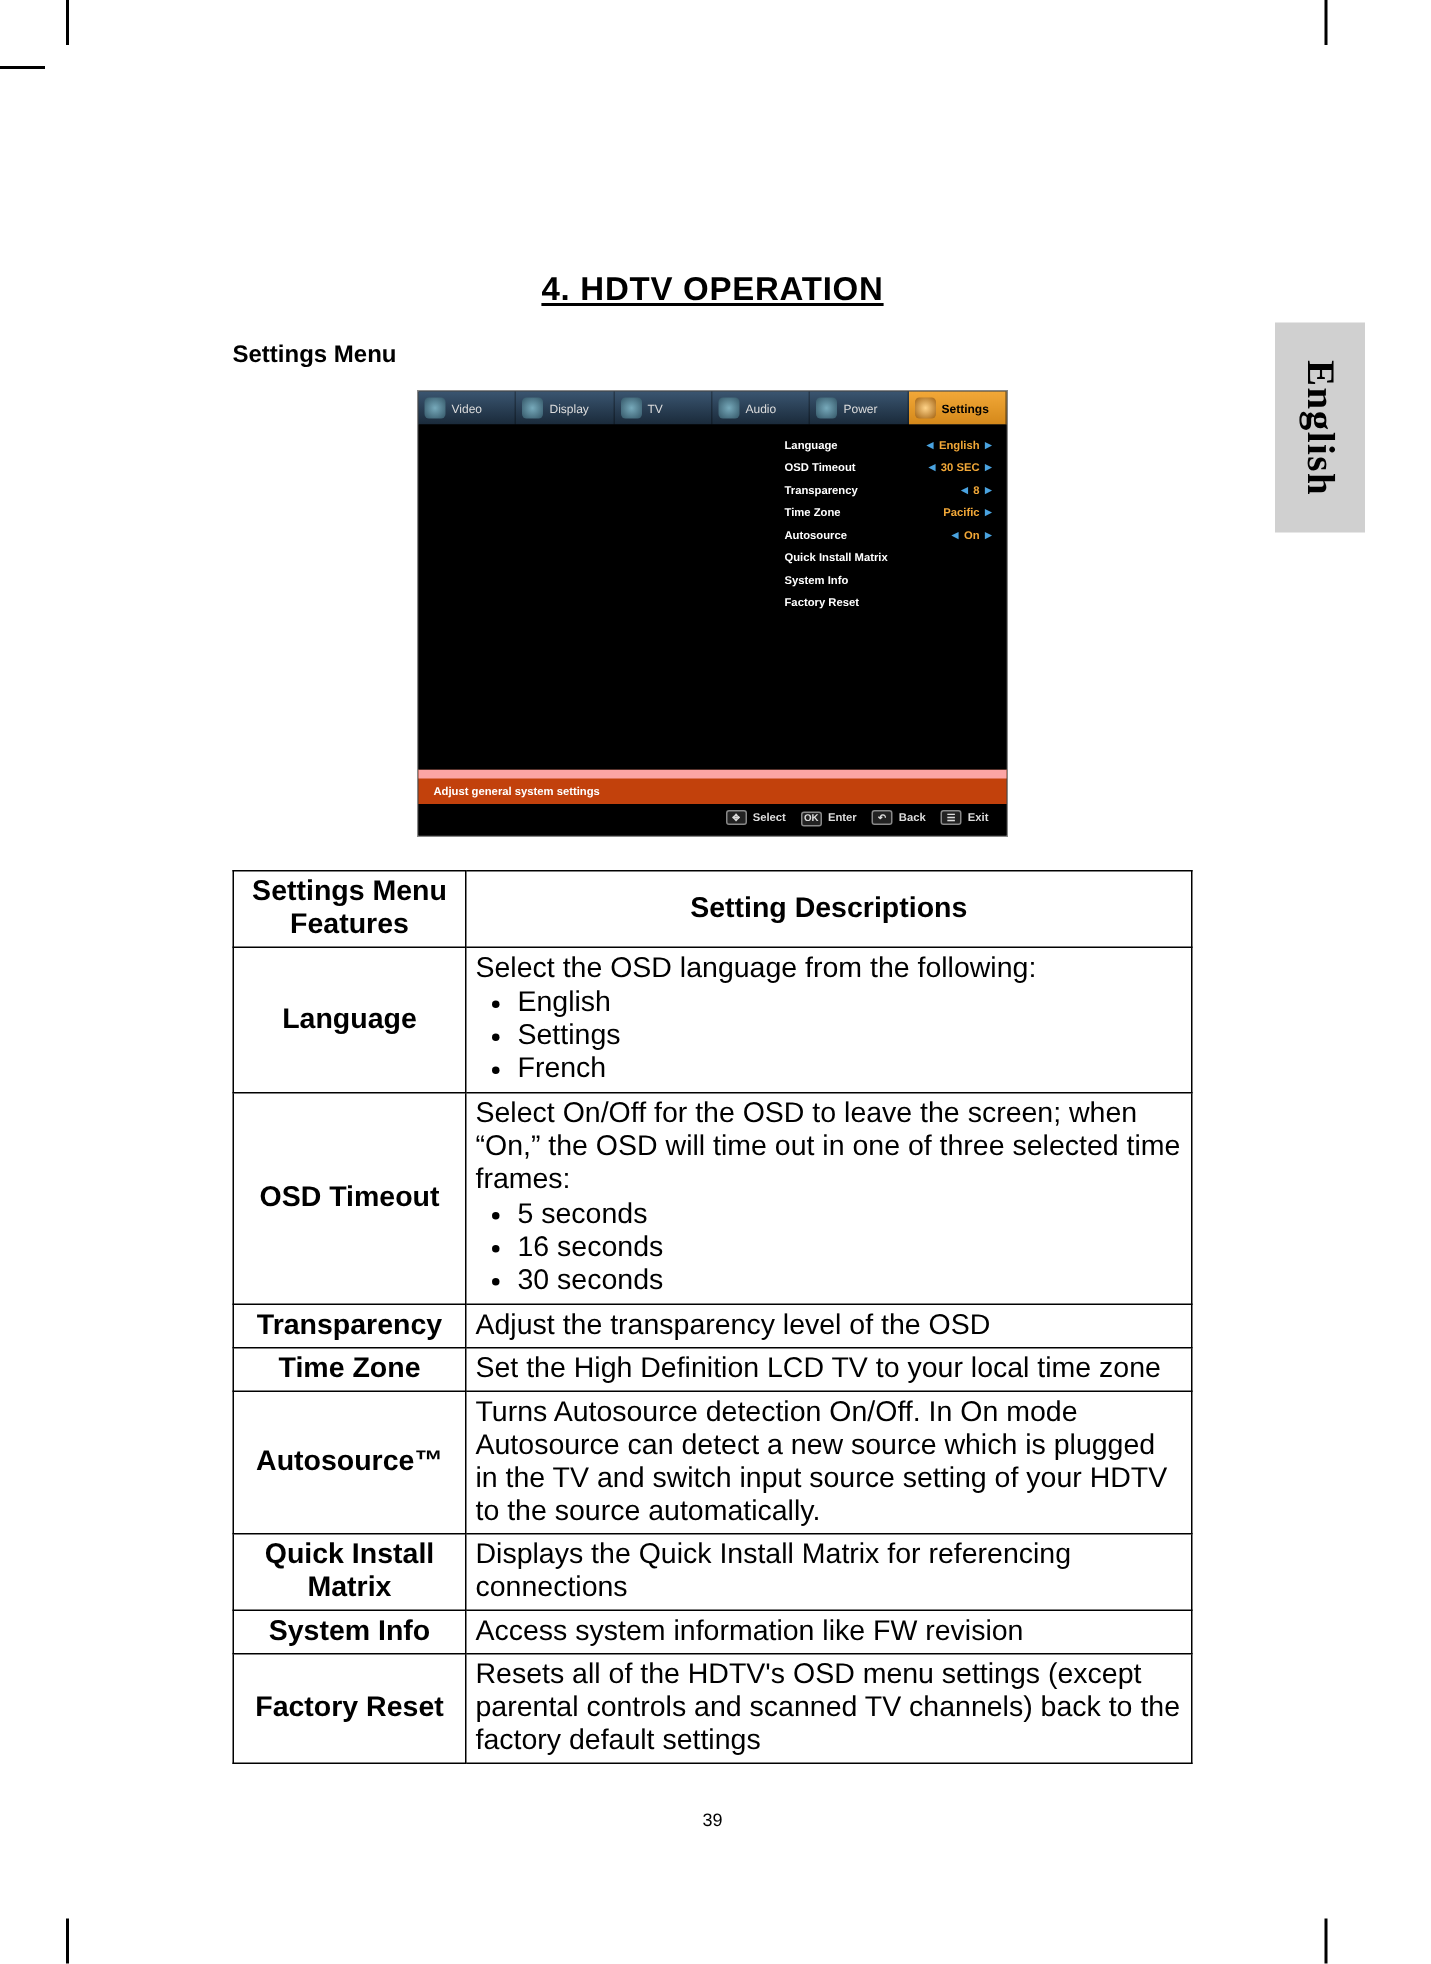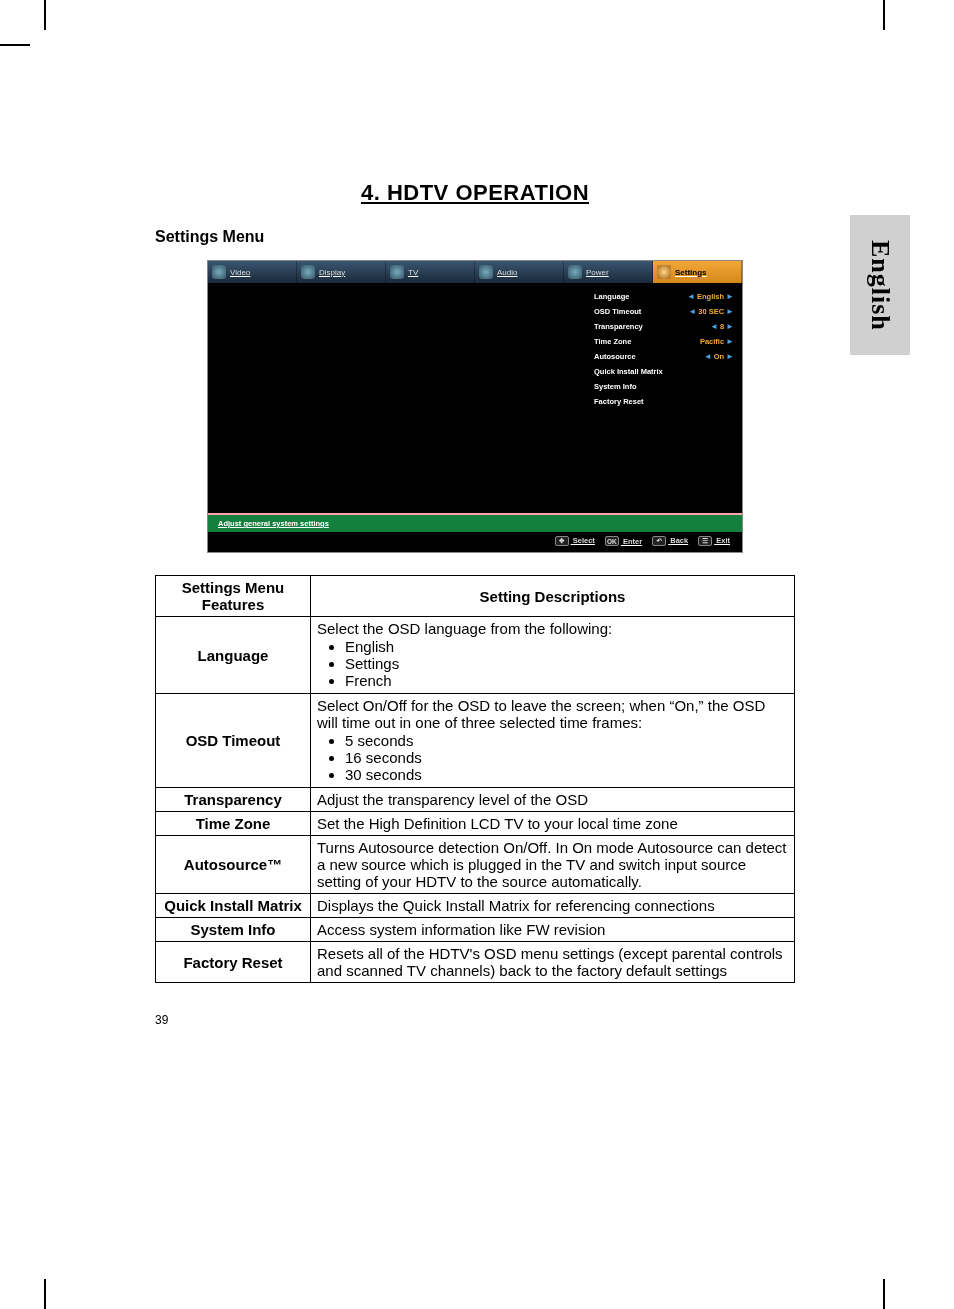--- a/index.html
+++ b/index.html
@@ -50,28 +50,27 @@
   h2.subsection {
     font-size: 16px;
     margin: 0 0 14px 0;
   }
   p.intro {
     font-size: 16px;
     margin: 0 0 20px 0;
     line-height: 1.35;
   }
   .osd {
-    width: 536px;
+    width: 394px;
     margin: 0 auto 22px auto;
     background: #000;
     color: #fff;
     font-size: 9px;
     position: relative;
     border: 1px solid #888;
-    text-decoration: underline;
   }
   .osd-tabs {
     display: flex;
     height: 22px;
     background: linear-gradient(#3a5570, #1a2a3a);
   }
   .osd-tab {
     flex: 1;
     display: flex;
     align-items: center;
@@ -115,26 +114,26 @@
     display: flex;
     align-items: center;
     gap: 2px;
     color: #f2a838;
   }
   .osd-row .val .l, .osd-row .val .r {
     color: #4aa3e0;
     font-size: 8px;
   }
   .osd-footer1 {
-    background: #15803d;
+    background: #c2410c;
     color: #fff;
     font-size: 7.5px;
     padding: 4px 10px;
     font-weight: bold;
-    border-top: 2px solid #fca5a5;
+    border-top: 6px solid #fca5a5;
   }
   .osd-footer2 {
     display: flex;
     justify-content: flex-end;
     gap: 10px;
     background: #000;
     color: #ddd;
     font-size: 7.5px;
     padding: 4px 12px 6px;
     font-weight: bold;
@@ -146,21 +145,21 @@
     width: 14px; height: 10px;
     border: 1px solid #888;
     border-radius: 2px;
     margin-right: 2px;
     font-size: 6.5px;
     background: #222;
   }
   table.features {
     border-collapse: collapse;
     width: 100%;
-    font-size: 15px;
+    font-size: 19px;
   }
   table.features th, table.features td {
     border: 1px solid #000;
     padding: 3px 6px;
     vertical-align: middle;
   }
   table.features th {
     font-weight: bold;
     text-align: center;
   }
@@ -168,21 +167,21 @@
     font-weight: bold;
     text-align: center;
     width: 155px;
   }
   table.features ul {
     margin: 1px 0 1px 28px;
     padding: 0;
   }
   table.features li { margin: 0; }
   .page-num {
-    text-align: left;
+    text-align: center;
     font-size: 12px;
     margin-top: 30px;
   }
 </style>
 </head>
 <body>
 
 <div class="crop-top"></div>
 <div class="crop-top-r"></div>
 <div class="crop-top-h"></div>

